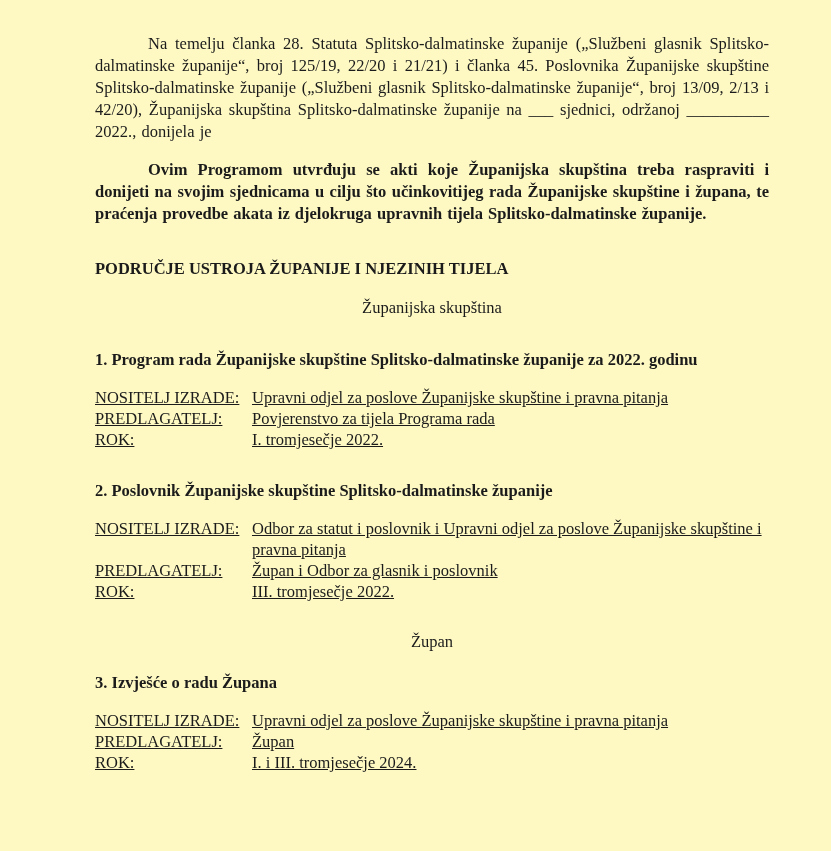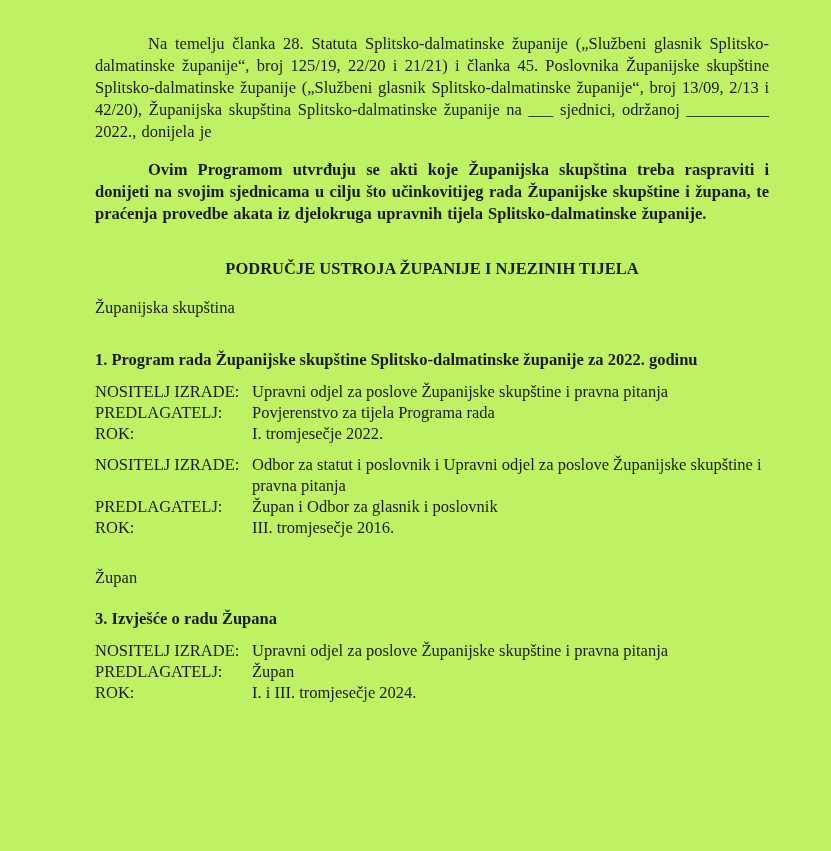--- a/index.html
+++ b/index.html
@@ -12,67 +12,67 @@
     width: 831px;
     height: 851px;
     color: #1b1b1b;
     font-family: "Liberation Serif", "DejaVu Serif", serif;
   }
   .page {
     width: 831px;
     height: 851px;
     padding: 33px 62px 0 95px;
     overflow: hidden;
-    background: #bef264;
+    background: #fef9c3;
   }
   .para {
     margin: 0;
     font-size: 16.5px;
     line-height: 22px;
     text-align: justify;
     text-indent: 53px;
     word-spacing: 1px;
   }
   .title-block {
     margin-top: 31px;
     text-align: center;
     font-weight: bold;
     font-size: 16.5px;
     line-height: 21px;
   }
   .purpose { margin-top: 16px; font-weight: bold; }
   .section-heading {
     margin: 33px 0 0 0;
-    text-align: center;
     font-weight: bold;
     font-size: 16.5px;
     line-height: 22px;
   }
   .center-heading {
     margin-top: 17px;
-    text-align: left;
+    text-align: center;
     font-size: 16.5px;
     line-height: 22px;
     font-weight: normal;
   }
   .center-heading.tight-bottom { margin-top: 29px; }
   .item-title {
     margin-top: 30px;
     font-weight: bold;
     font-size: 16.5px;
     line-height: 22px;
   }
   .item-title.tight-top { margin-top: 19px; }
   .detail-grid {
-    margin-top: 10px;
+    margin-top: 16px;
     display: grid;
     grid-template-columns: 157px 1fr;
     font-size: 16.5px;
     line-height: 21px;
     align-items: start;
+    text-decoration: underline;
   }
   .detail-label { white-space: nowrap; }
   .detail-value { }
 </style>
 </head>
 <body>
 
 <div class="page">
 
   <p class="para">Na temelju članka 28. Statuta Splitsko-dalmatinske županije („Službeni glasnik Splitsko-dalmatinske županije“, broj 125/19, 22/20 i 21/21) i članka 45. Poslovnika Županijske skupštine Splitsko-dalmatinske županije („Službeni glasnik Splitsko-dalmatinske županije“, broj 13/09, 2/13 i 42/20), Županijska skupština Splitsko-dalmatinske županije na ___ sjednici, održanoj __________ 2022., donijela je</p>
@@ -91,27 +91,28 @@
         <div class="detail-label">NOSITELJ IZRADE:</div>
         <div class="detail-value">Upravni odjel za poslove Županijske skupštine i pravna pitanja</div>
         <div class="detail-label">PREDLAGATELJ:</div>
         <div class="detail-value">Povjerenstvo za tijela Programa rada</div>
         <div class="detail-label">ROK:</div>
         <div class="detail-value">I. tromjesečje 2022.</div>
       </div>
     </div>
 
     <div>
+      <div class="item-title">2. Poslovnik Županijske skupštine Splitsko-dalmatinske županije</div>
       <div class="detail-grid">
         <div class="detail-label">NOSITELJ IZRADE:</div>
         <div class="detail-value">Odbor za statut i poslovnik i Upravni odjel za poslove Županijske skupštine i pravna pitanja</div>
         <div class="detail-label">PREDLAGATELJ:</div>
         <div class="detail-value">Župan i Odbor za glasnik i poslovnik</div>
         <div class="detail-label">ROK:</div>
-        <div class="detail-value">III. tromjesečje 2016.</div>
+        <div class="detail-value">III. tromjesečje 2022.</div>
       </div>
     </div>
   </div>
 
   <div>
     <div class="center-heading tight-bottom">Župan</div>
 
     <div>
       <div class="item-title tight-top">3. Izvješće o radu Župana</div>
       <div class="detail-grid">

